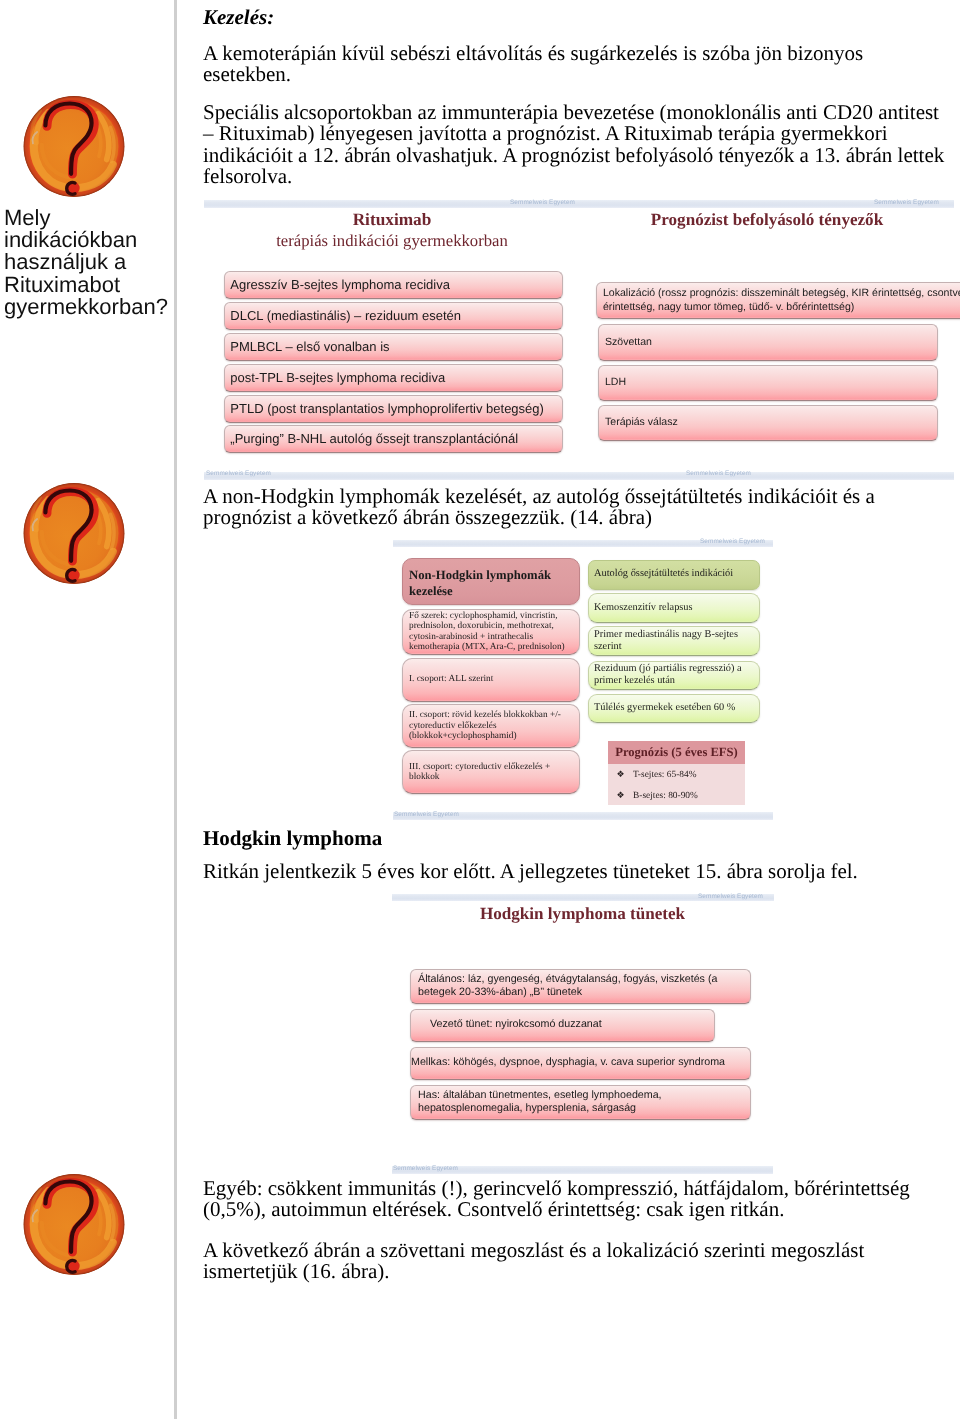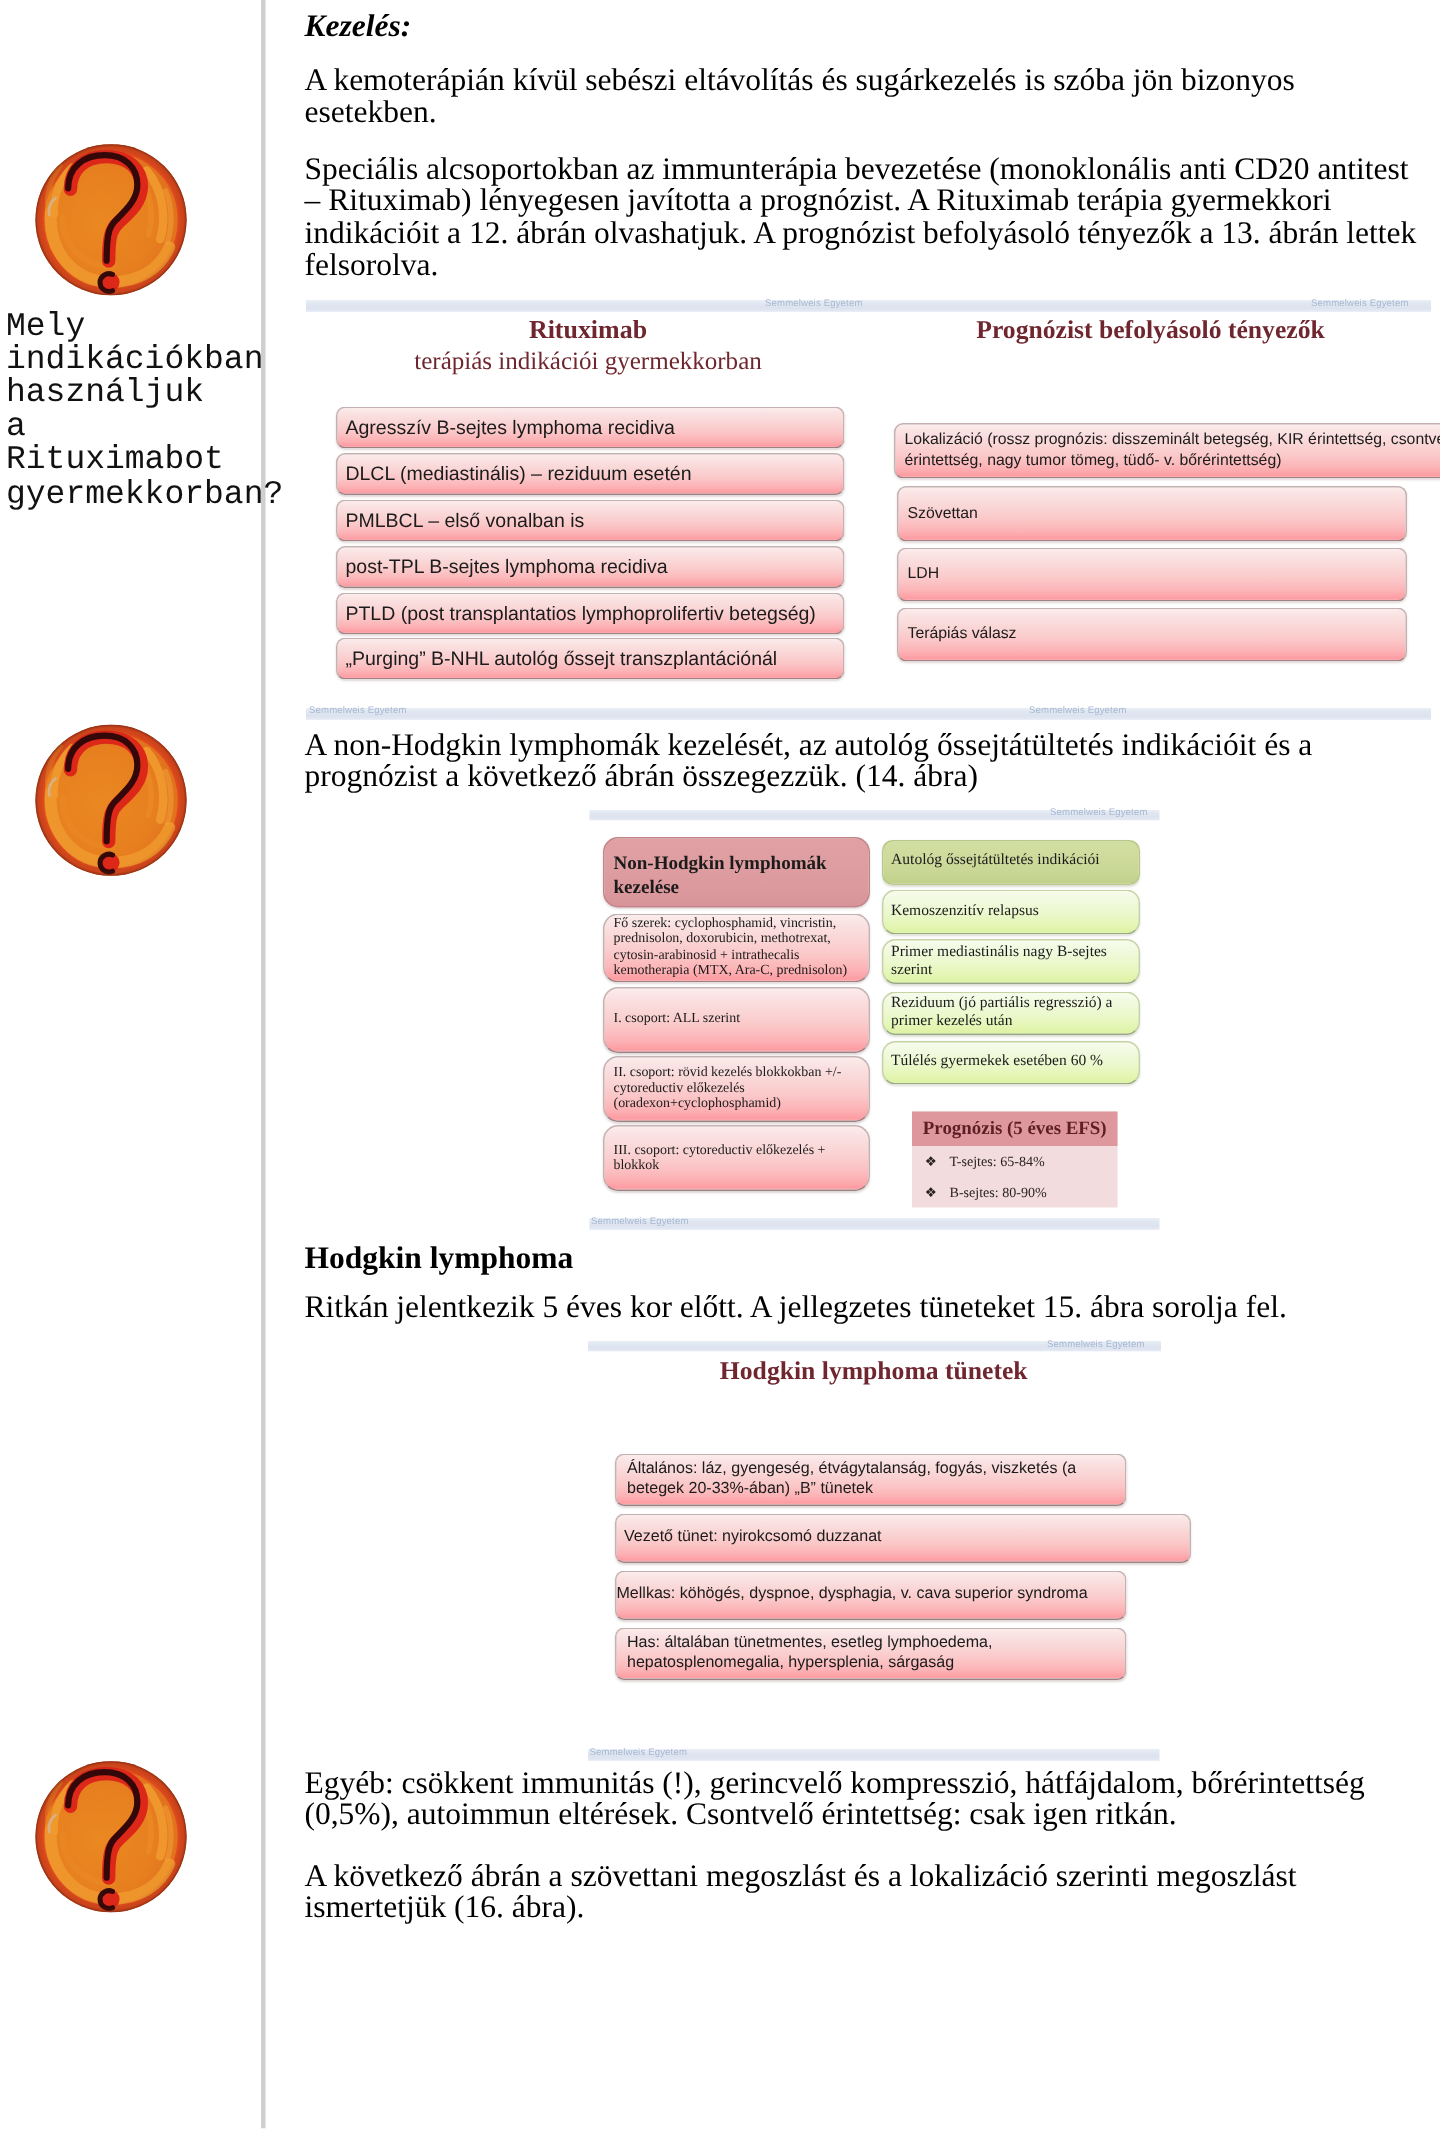--- a/index.html
+++ b/index.html
@@ -6,21 +6,21 @@
   html,body{margin:0;padding:0;background:#ffffff;}
   body{width:960px;height:1419px;font-family:"Liberation Serif",serif;color:#000;overflow:hidden;
        -webkit-font-smoothing:antialiased;text-rendering:geometricPrecision;}
   .page{position:relative;width:960px;height:1419px;background:#ffffff;}
   .divider{position:absolute;left:173.6px;top:0;width:3.2px;height:1419px;background:#cfcfcf;}
 
   
   .sidebar{position:absolute;left:0;top:0;width:175px;height:1419px;}
   .qblock{position:absolute;left:4px;width:152px;}
   .qball{display:block;margin-left:17px;}
-  .qtext{font-family:Liberation Mono, monospace;font-size:22px;line-height:22.4px;
+  .qtext{font-family:Liberation Sans, sans-serif;font-size:22px;line-height:22.4px;
          color:#111;margin-top:8.6px;}
 
   
   .content{position:absolute;left:203px;top:0;width:746px;}
   p.bodytext{font-size:21px;line-height:21.4px;margin:0;text-align:left;color:#000;}
   .hd-it{font-weight:bold;font-style:italic;font-size:21px;line-height:21.4px;margin:0;}
   .hd-bd{font-weight:bold;font-size:21px;line-height:21.4px;margin:0;}
   .tb{position:absolute;}
 
   
@@ -264,21 +264,21 @@
     <div class="pbox" style="left:402px;top:558px;width:178px;height:47px;padding:4px 6px 0;font-family:'Liberation Serif',serif;font-weight:bold;font-size:12.7px;line-height:15.6px;background:linear-gradient(to bottom,#e0a1a4 0%,#de9da1 45%,#db989d 80%,#d79399 100%);border-color:#c08489;border-radius:10px">
         <span>Non-Hodgkin lymphomák kezelése</span>
       </div>
     <div class="pbox" style="left:402px;top:608.5px;width:178px;height:46px;padding:0 6px;font-family:'Liberation Serif',serif;font-size:9.3px;line-height:10.5px;border-radius:10px">
         <span>Fő szerek: cyclophosphamid, vincristin, prednisolon, doxorubicin, methotrexat, cytosin-arabinosid + intrathecalis kemotherapia (MTX, Ara-C, prednisolon)</span>
       </div>
     <div class="pbox" style="left:402px;top:657.5px;width:178px;height:44px;padding:0 6px;font-family:'Liberation Serif',serif;font-size:9.3px;line-height:10.5px;border-radius:10px">
         <span>I. csoport: ALL szerint</span>
       </div>
     <div class="pbox" style="left:402px;top:704px;width:178px;height:44px;padding:0 6px;font-family:'Liberation Serif',serif;font-size:9.3px;line-height:10.5px;border-radius:10px">
-        <span>II. csoport: rövid kezelés blokkokban +/- cytoreductiv előkezelés (oradexon+cyclophosphamid)</span>
+        <span>II. csoport: rövid kezelés blokkokban +/- cytoreductiv előkezelés (blokkok+cyclophosphamid)</span>
       </div>
     <div class="pbox" style="left:402px;top:750px;width:178px;height:44px;padding:0 6px;font-family:'Liberation Serif',serif;font-size:9.3px;line-height:10.5px;border-radius:10px">
         <span>III. csoport: cytoreductiv előkezelés + blokkok</span>
       </div>
     <div class="gbox" style="left:588px;top:559.5px;width:171.5px;height:30px;padding:0 5px;font-weight:normal;font-size:10.4px;line-height:12.4px;background:linear-gradient(to bottom,#d2dfa2 0%,#cdda9b 45%,#c7d592 82%,#c0cf8a 100%);border-color:#b9c888;border-radius:7px">
         <span>Autológ őssejtátültetés indikációi</span>
       </div>
     <div class="gbox" style="left:588px;top:593px;width:171.5px;height:30px;padding:0 5px;font-size:10.35px;line-height:11.8px;border-radius:9px">
         <span>Kemoszenzitív relapsus</span>
       </div>
@@ -305,21 +305,21 @@
     <div class="wm" style="left:394px;top:810.5px;font-size:6.4px">Semmelweis Egyetem</div>
   </div>
 
   <div>
     <div class="slidebar" style="left:391.5px;top:894px;width:382px;height:7px"></div>
     <div class="wm" style="left:698px;top:892.5px;font-size:6.4px">Semmelweis Egyetem</div>
     <div class="figtitle" style="left:391.5px;top:904px;width:382px;font-size:17.1px">Hodgkin lymphoma tünetek</div>
     <div class="pbox" style="left:410px;top:968.5px;width:341px;height:35px;padding:0 7px;font-size:10.7px;line-height:13.4px">
         <span>Általános: láz, gyengeség, étvágytalanság, fogyás, viszketés (a betegek 20-33%-ában) „B” tünetek</span>
       </div>
-    <div class="pbox" style="left:410px;top:1008.5px;width:384px;height:33px;padding:0 5px;font-size:10.7px;line-height:13.4px">
+    <div class="pbox" style="left:410px;top:1008.5px;width:305px;height:33px;padding:0 19px;font-size:10.7px;line-height:13.4px">
         <span>Vezető tünet: nyirokcsomó duzzanat</span>
       </div>
     <div class="pbox" style="left:410px;top:1046.5px;width:341px;height:33px;padding:0 0;font-size:10.7px;line-height:13.4px">
         <span>Mellkas: köhögés, dyspnoe, dysphagia, v. cava superior syndroma</span>
       </div>
     <div class="pbox" style="left:410px;top:1084.5px;width:341px;height:35.5px;padding:0 7px;font-size:10.7px;line-height:13.4px">
         <span>Has: általában tünetmentes, esetleg lymphoedema, hepatosplenomegalia, hypersplenia, sárgaság</span>
       </div>
   </div>
 

